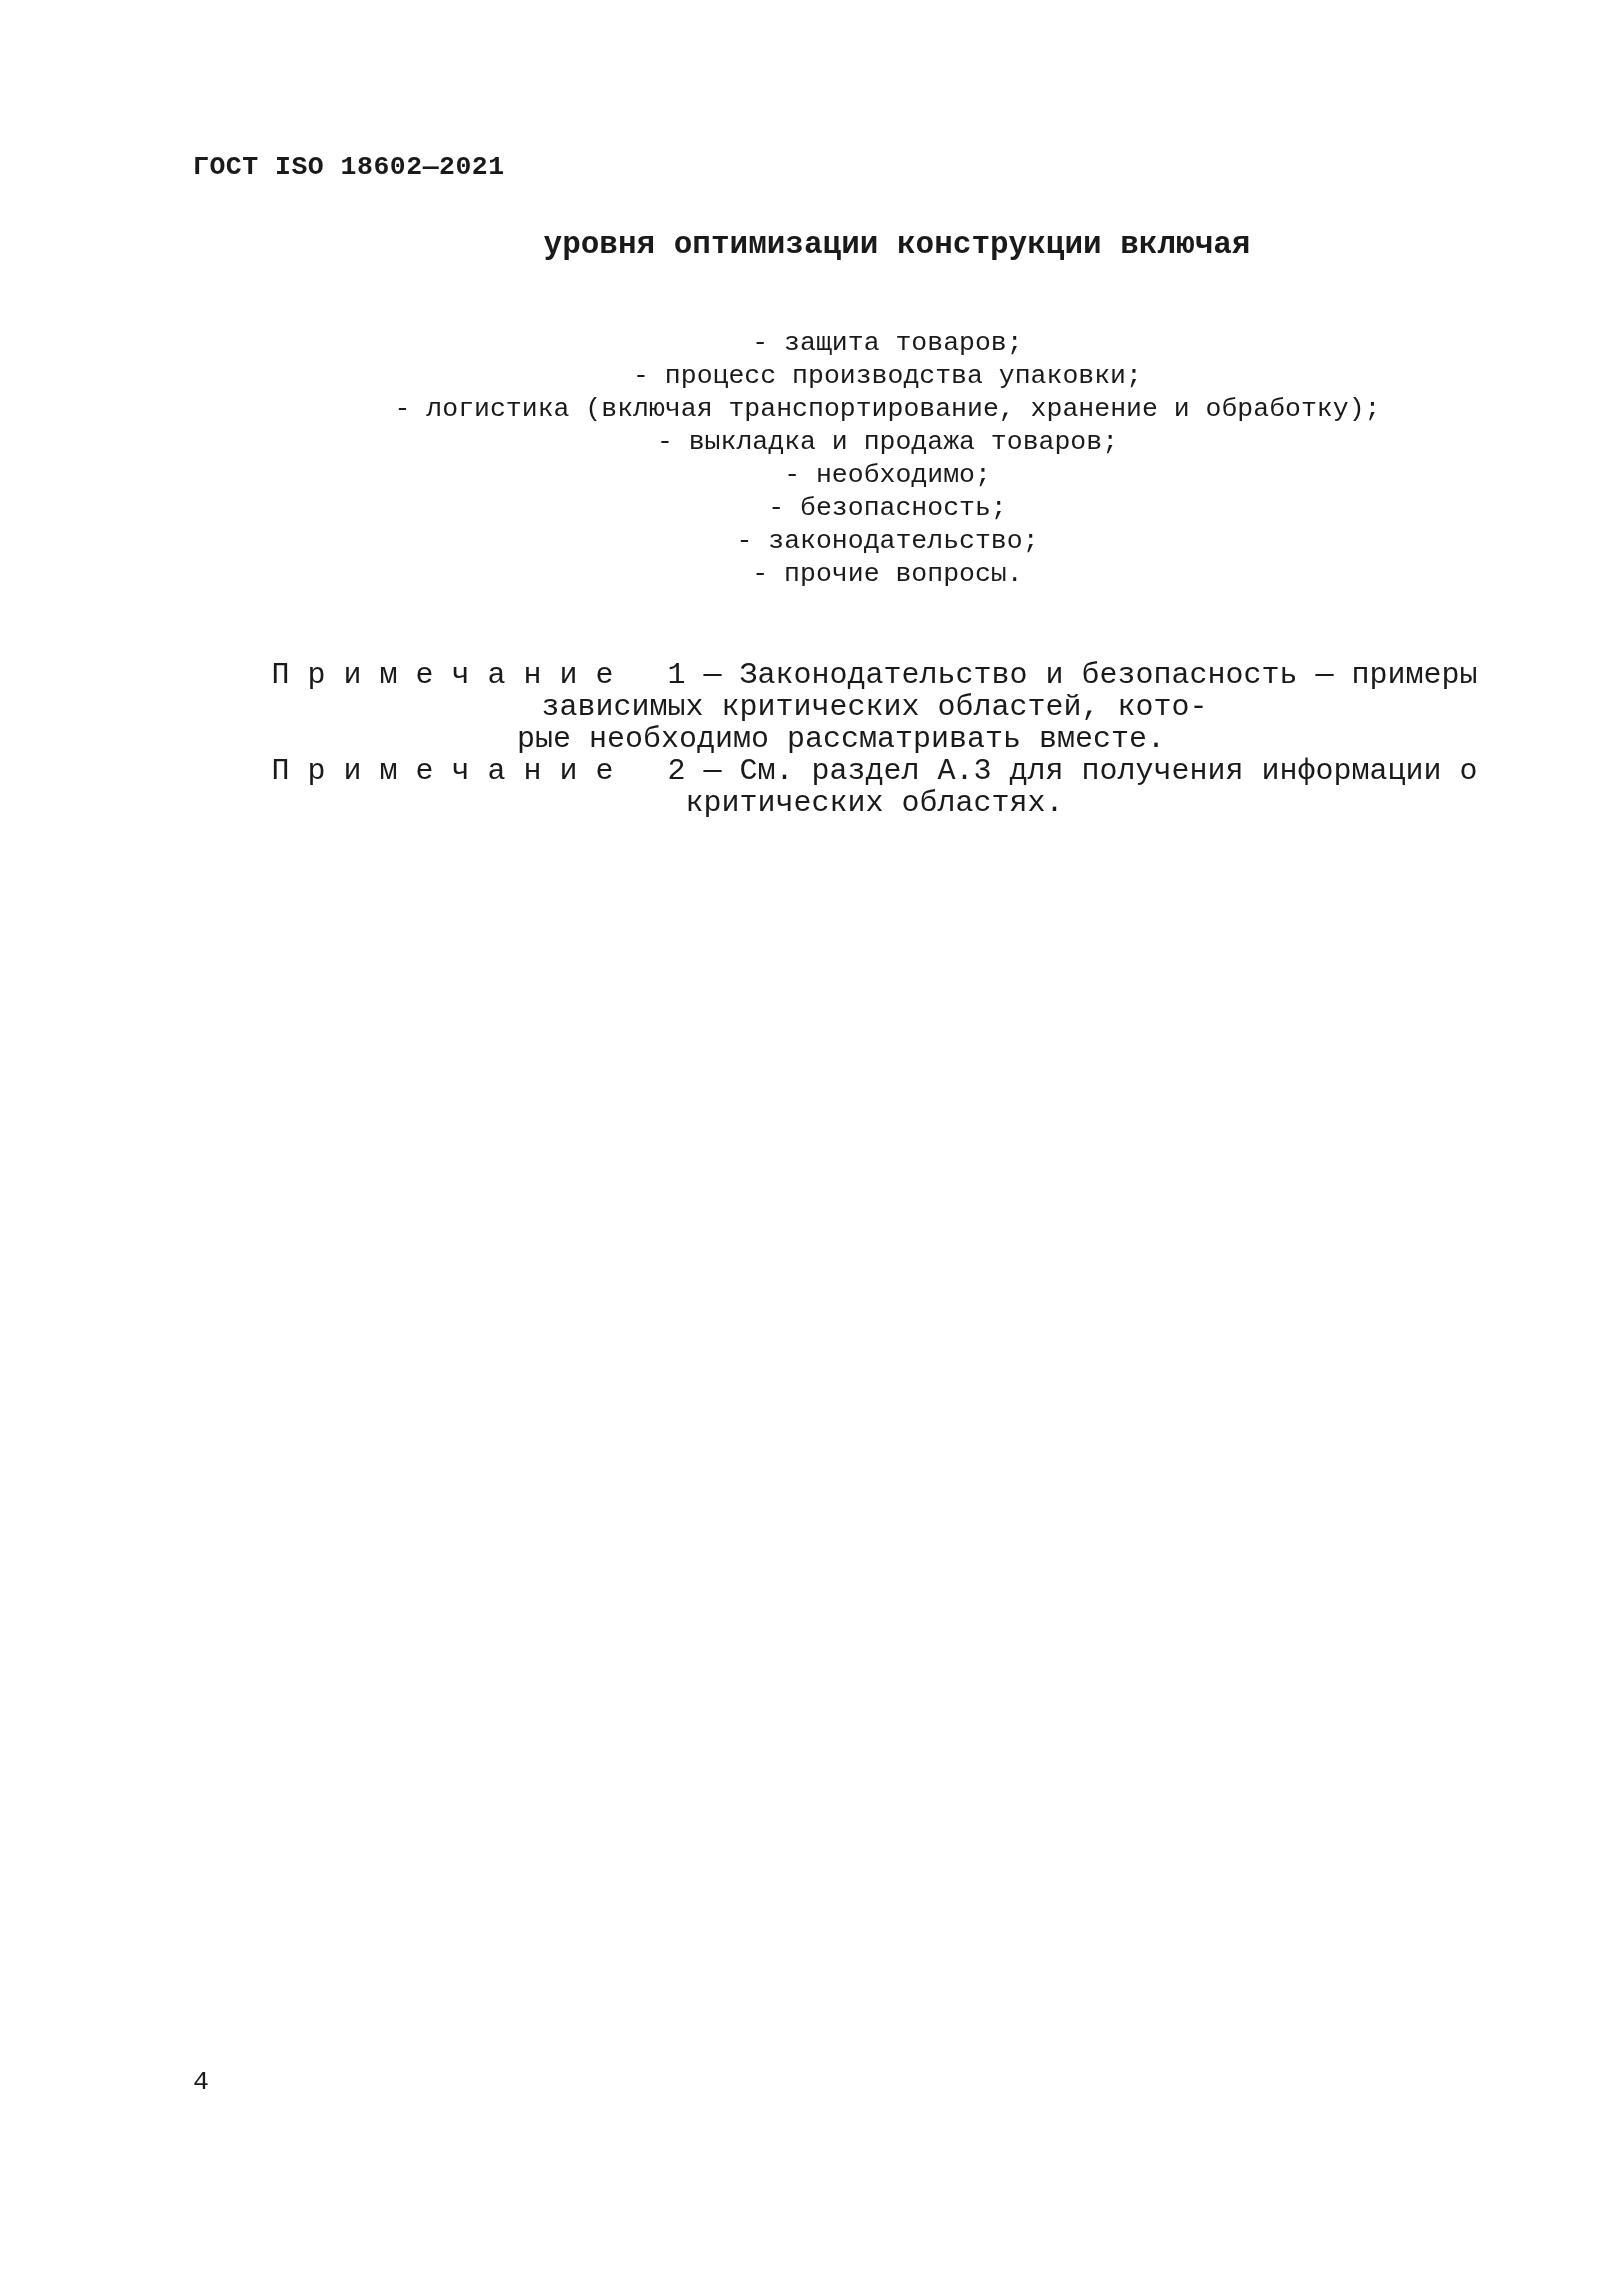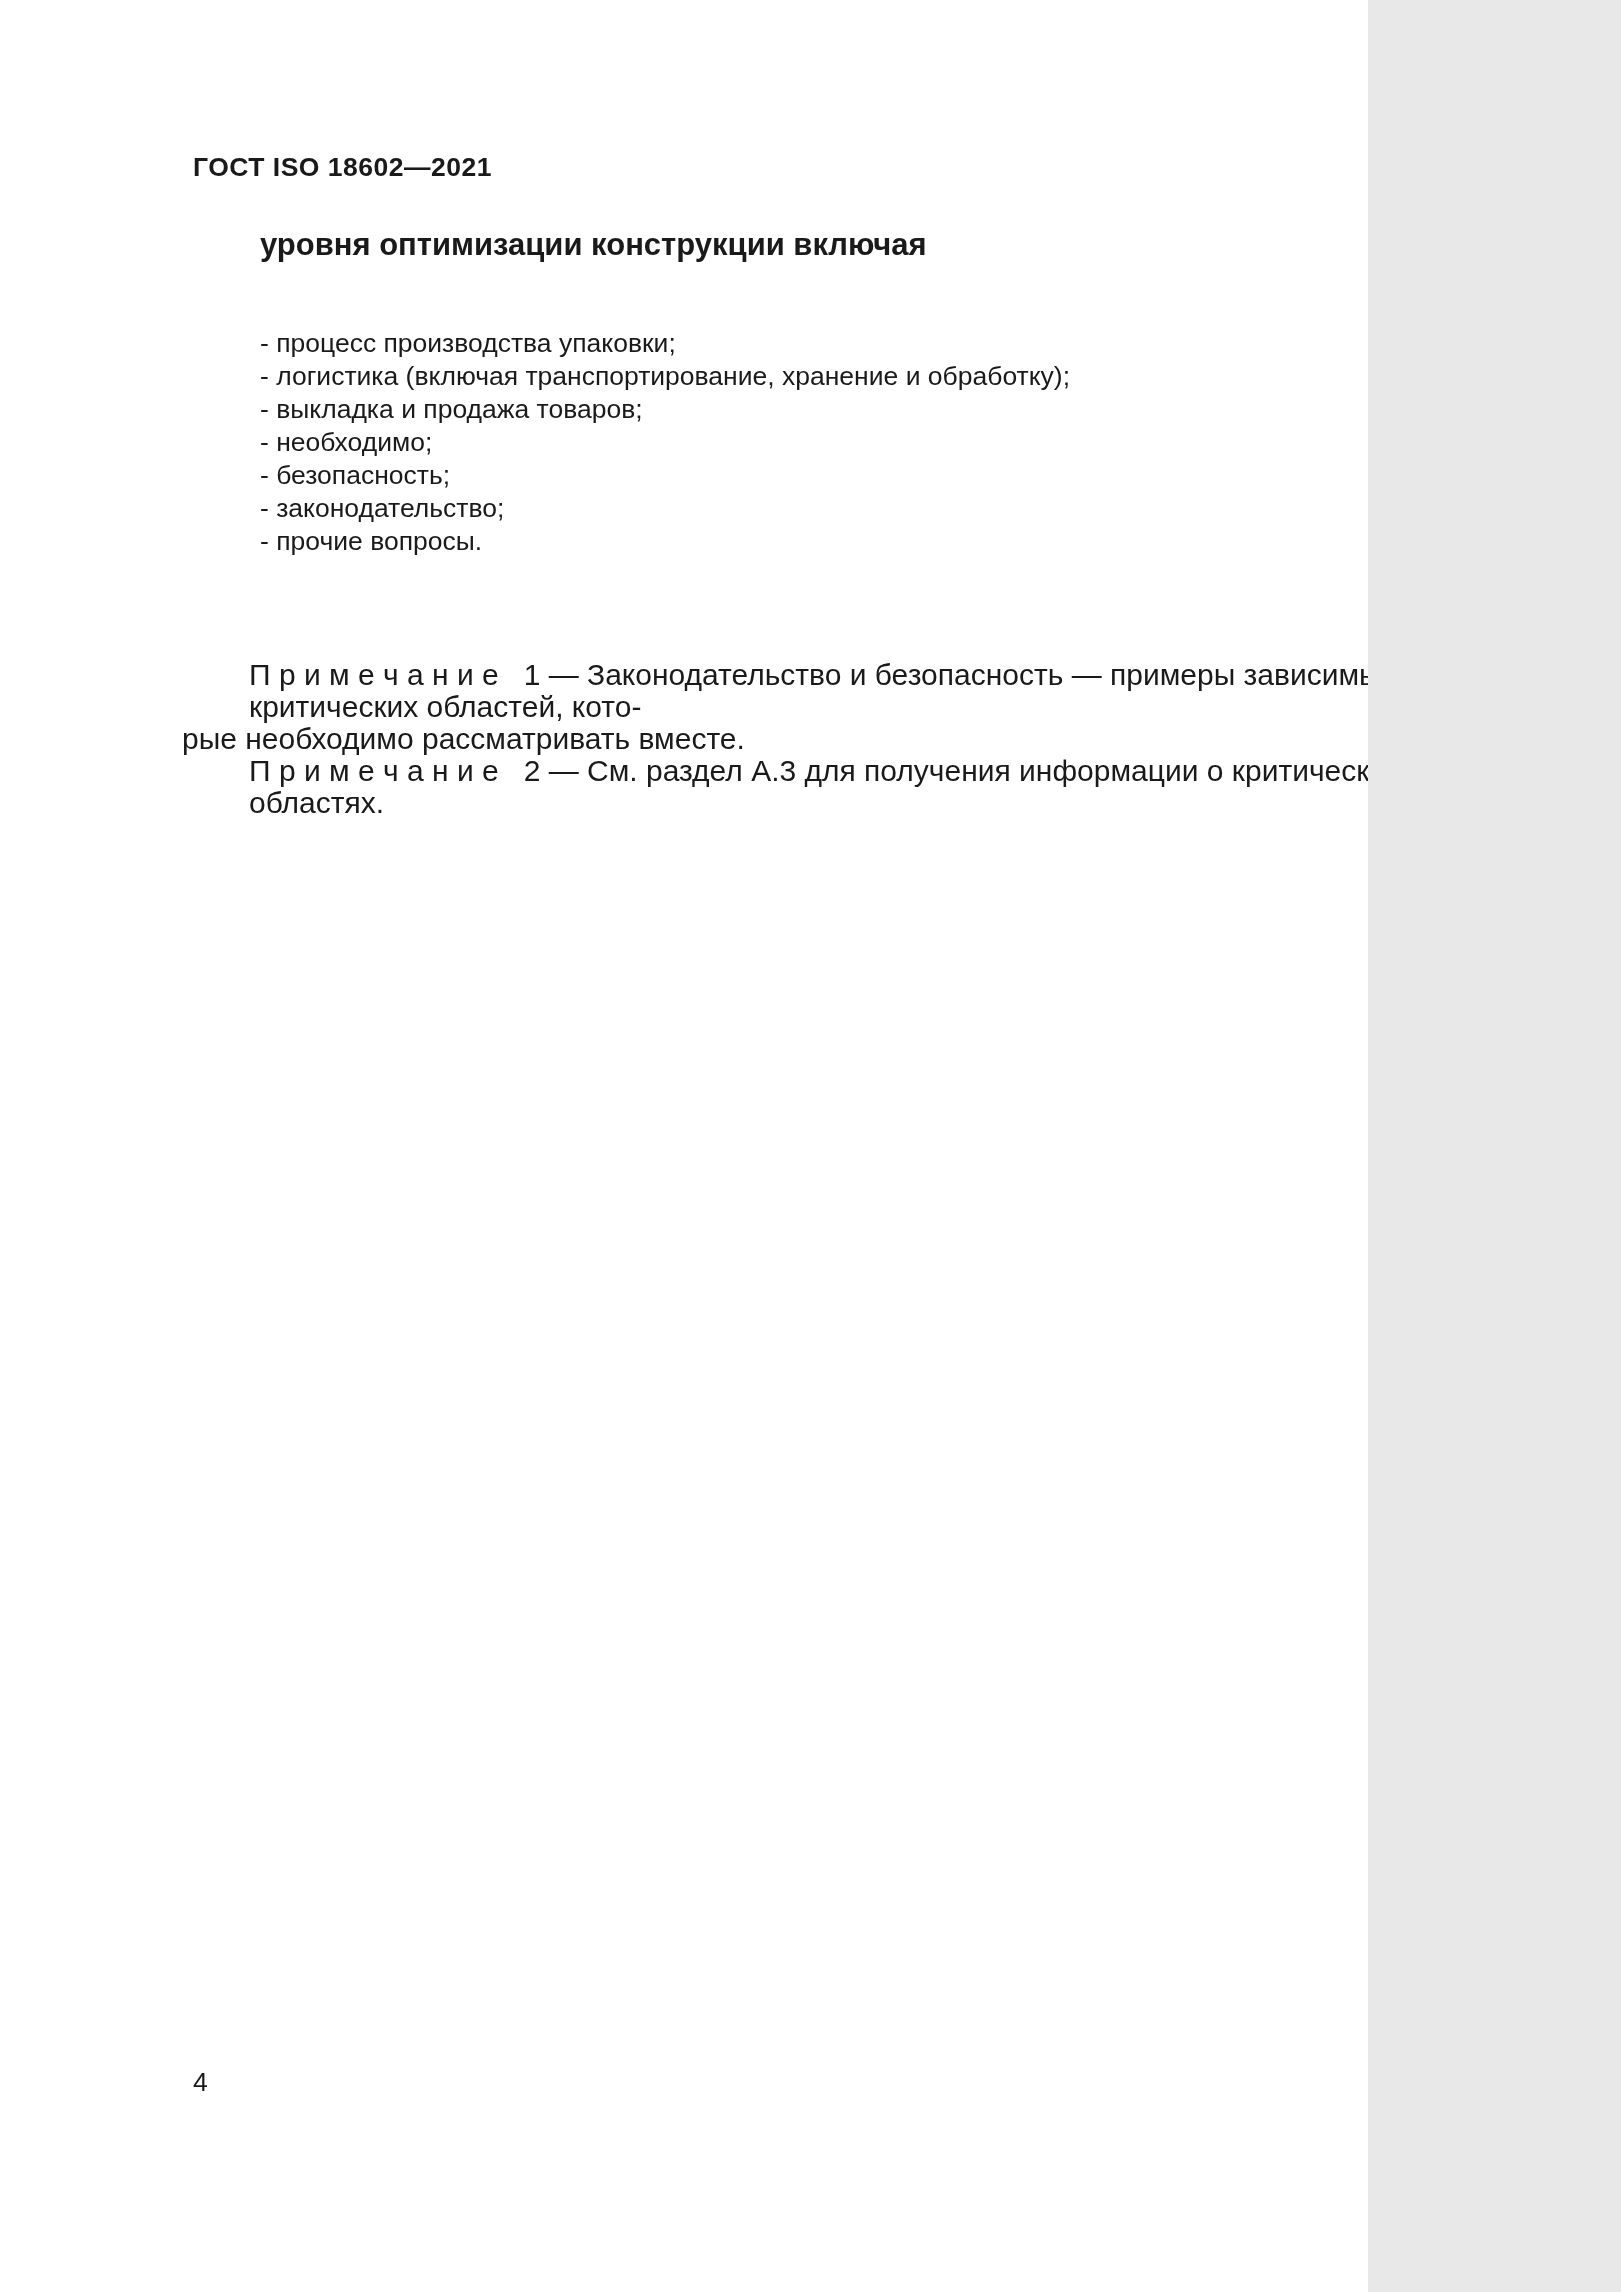--- a/index.html
+++ b/index.html
@@ -2,26 +2,27 @@
 <html><head>
 <meta charset="utf-8">
 <style>
   html, body {
     margin: 0;
     padding: 0;
     background: #e8e8e8;
   }
   .page {
     position: relative;
-    width: 1368px;
+    width: 1621px;
     height: 2293px;
     background: #ffffff;
-    font-family: Liberation Sans, sans-serif;
+    font-family: Liberation Mono, monospace;
     color: #1a1a1a;
     overflow: hidden;
+    text-align: center;
   }
   .doc-header {
     position: absolute;
     left: 193px;
     top: 152px;
     font-size: 26.5px;
     font-weight: bold;
     letter-spacing: 0.5px;
     white-space: nowrap;
   }
@@ -74,20 +75,21 @@
 
 <div class="page">
 
   <div class="doc-header">ГОСТ ISO 18602—2021</div>
 
   <div class="section-heading">
     <div>уровня оптимизации конструкции включая</div>
   </div>
 
   <ul class="area-list">
+    <li>- защита товаров;</li>
     <li>- процесс производства упаковки;</li>
     <li>- логистика (включая транспортирование, хранение и обработку);</li>
     <li>- выкладка и продажа товаров;</li>
     <li>- необходимо;</li>
     <li>- безопасность;</li>
     <li>- законодательство;</li>
     <li>- прочие вопросы.</li>
   </ul>
 
   <div class="notes">

